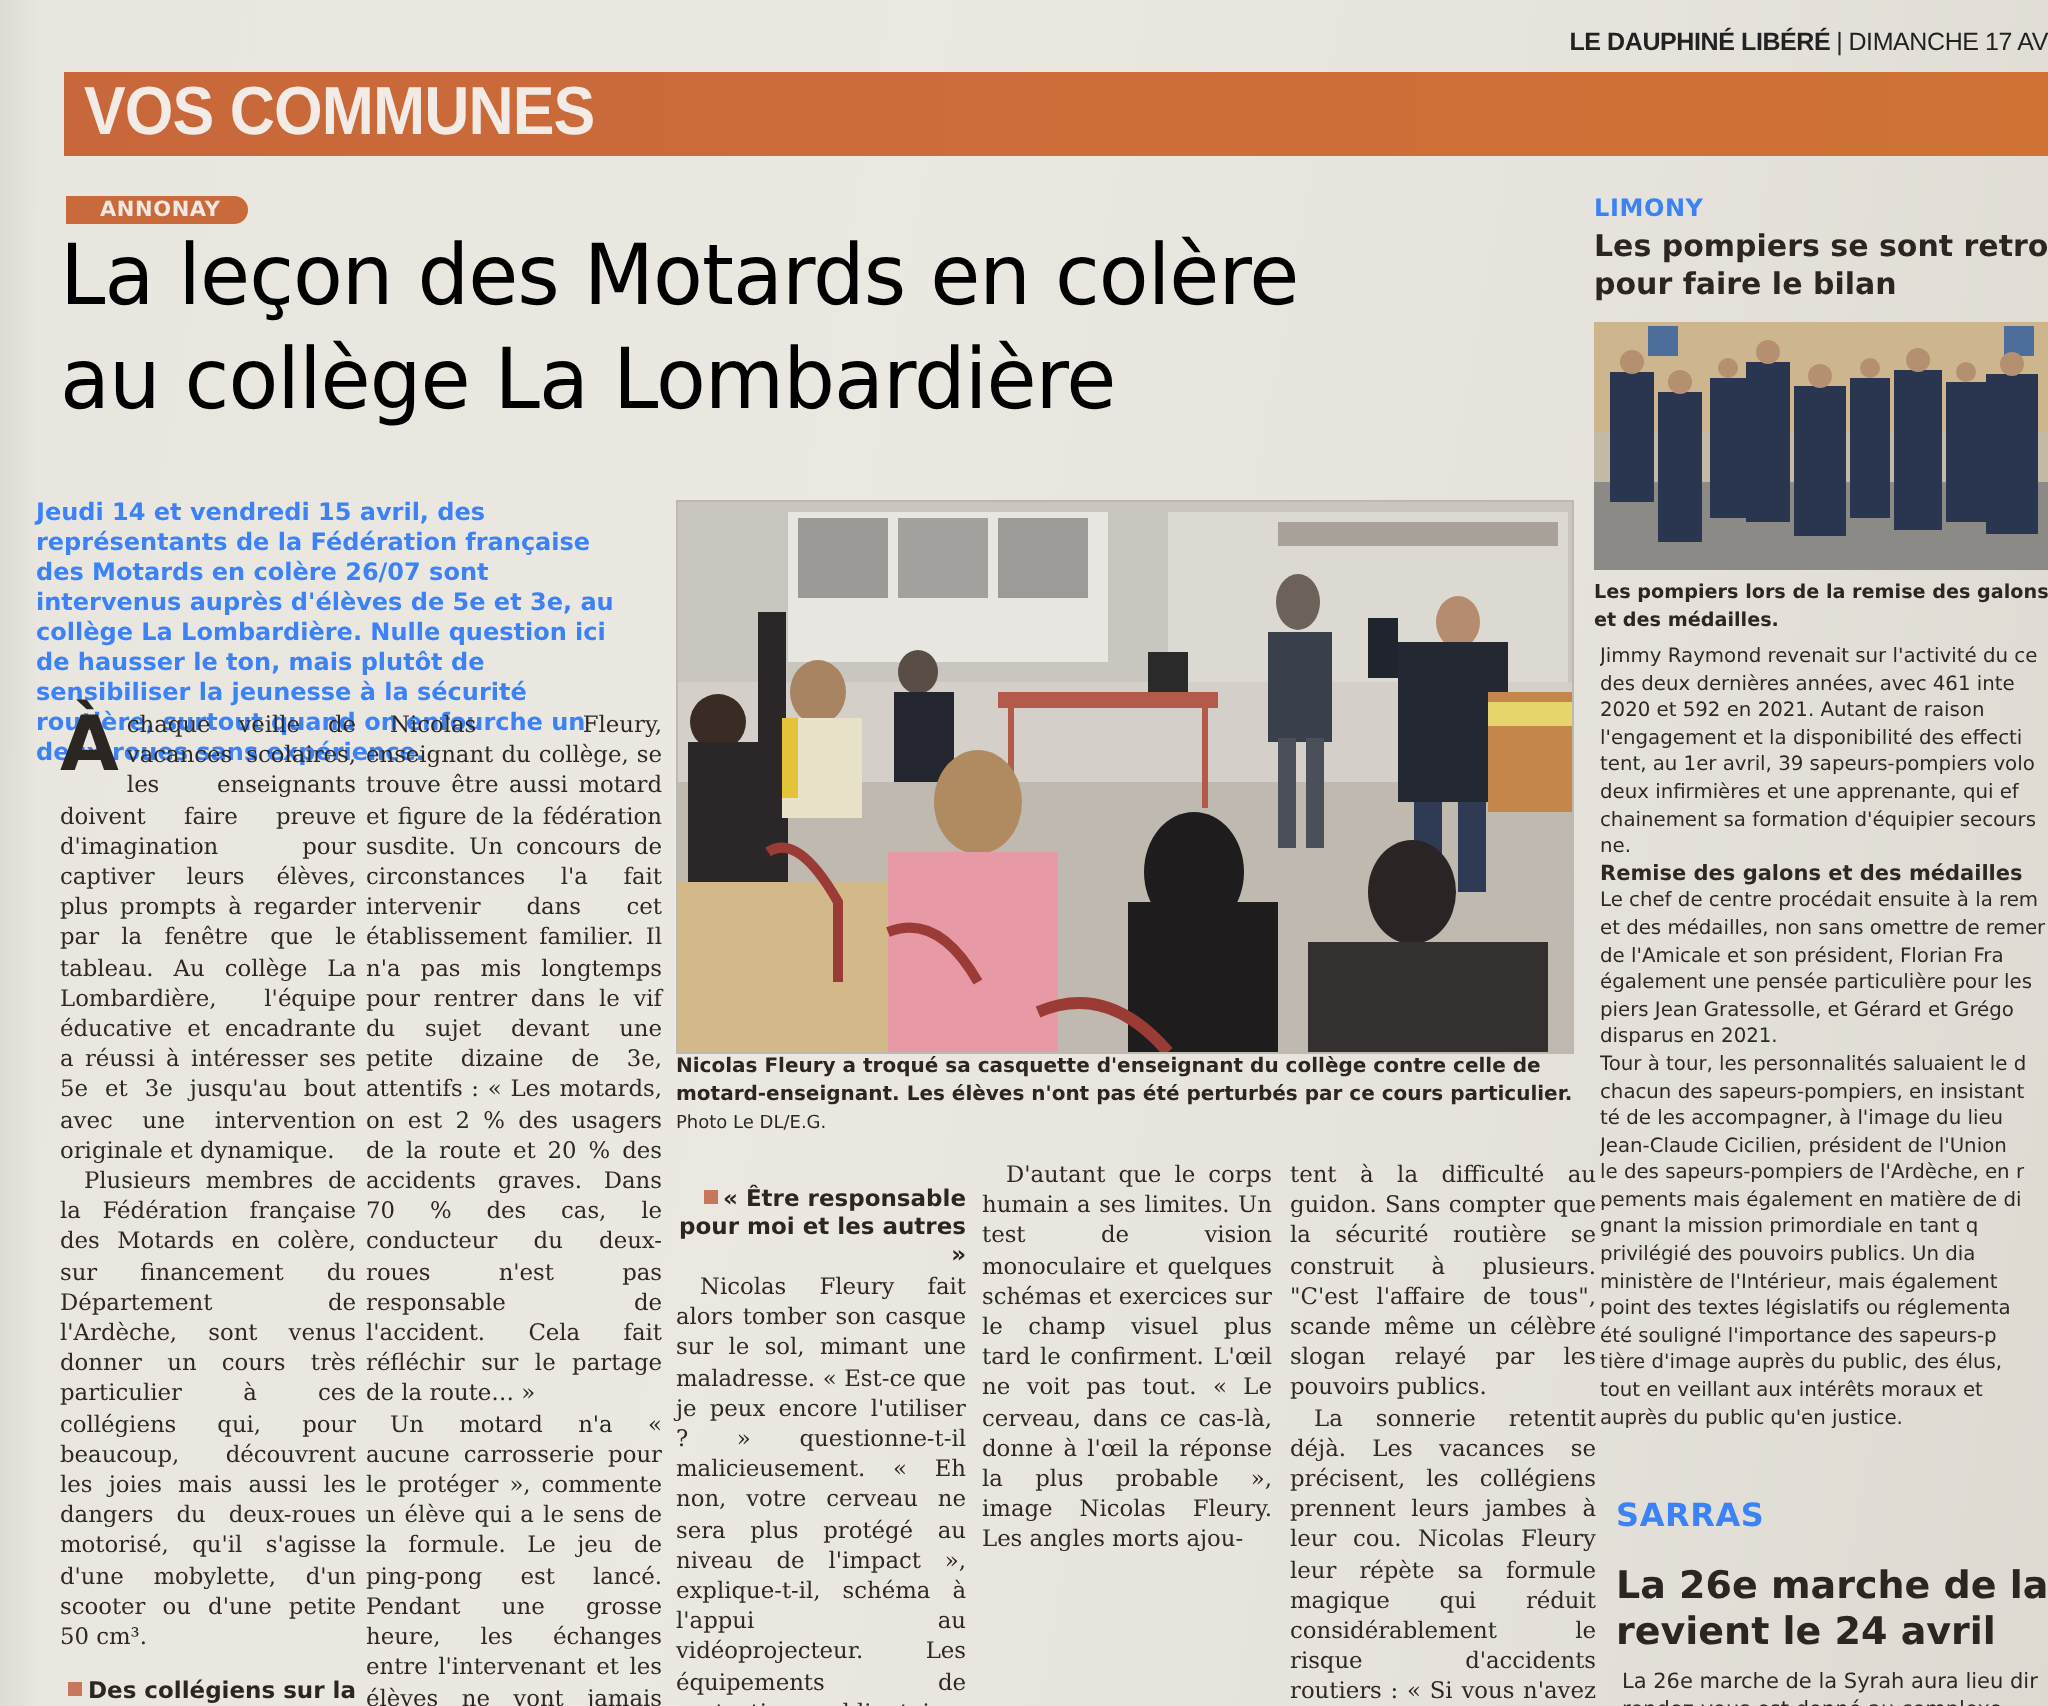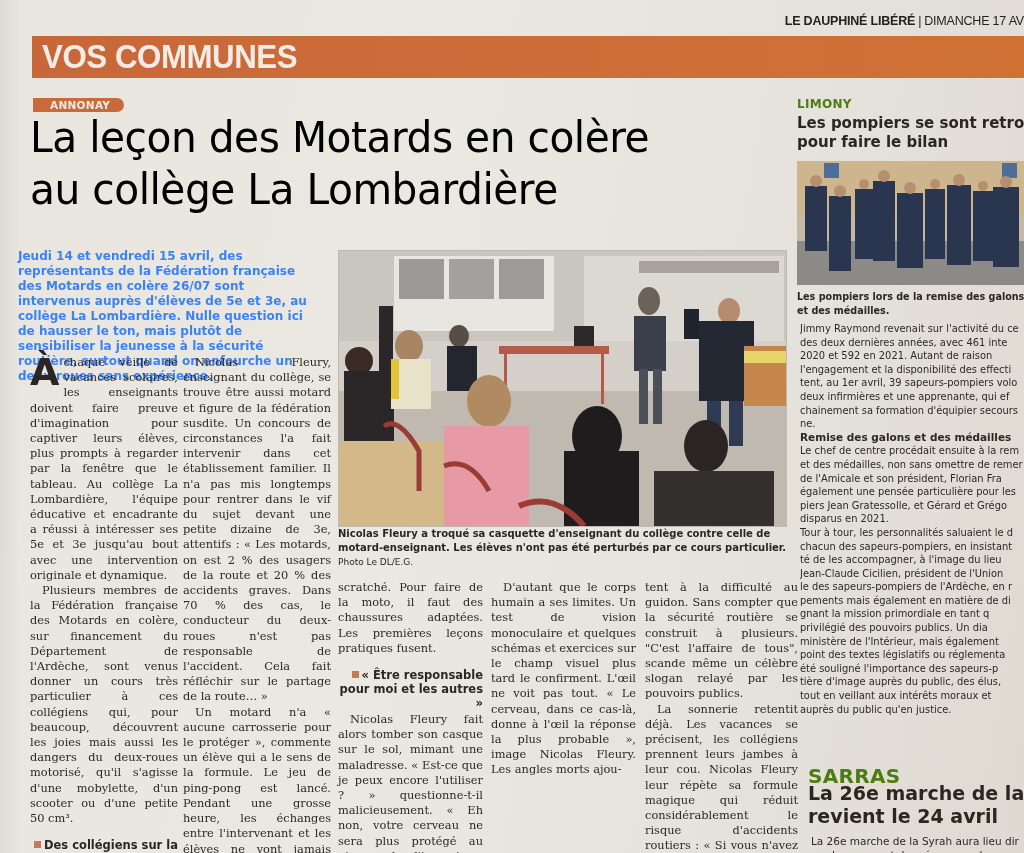--- a/index.html
+++ b/index.html
@@ -63,21 +63,21 @@
     background:#cfcbc4; border:1px solid #bdb8b0;
   }
   .caption {
     position:absolute; top:527px; left:338px; width:452px;
     font-family:"DejaVu Sans", sans-serif; font-weight:bold; font-size:10px; line-height:14px;
     color:#2b2622;
   }
   .caption .credit { font-weight:normal; font-size:9px; }
   .side-kicker {
     position:absolute; font-family:"DejaVu Sans", sans-serif; font-weight:bold;
-    font-size:12px; color:#4d7c0f; letter-spacing:0.3px;
+    font-size:12px; color:#3b82f6; letter-spacing:0.3px;
   }
   .side-title {
     position:absolute; font-family:"DejaVu Sans", sans-serif; font-weight:bold;
     color:#2b2622; white-space:nowrap;
   }
   .side-photo {
     position:absolute; top:161px; left:797px; width:240px; height:124px; overflow:hidden;
     background:#c7bfae;
   }
   .side-caption {
@@ -172,21 +172,20 @@
     <path d="M180 255 Q215 240 245 275" stroke="#9b3b36" stroke-width="6" fill="none"></path>
     <path d="M105 215 Q130 205 150 240" stroke="#9b3b36" stroke-width="5" fill="none"></path>
   </svg>
 </div>
 <div class="caption">
   <span>Nicolas Fleury a troqué sa casquette d'enseignant du collège contre celle de motard-enseignant. Les élèves n'ont pas été perturbés par ce cours particulier.</span>
   <span class="credit">Photo Le DL/E.G.</span>
 </div>
 
 <div class="col" style="top:580px; left:338px; width:145px;">
-  <p class="noindent">scratché. Pour faire de la moto, il faut des chaussures adaptées. Les premières leçons pratiques fusent.</p>
   <div class="subhead"><span class="sq"></span><span>« Être responsable pour moi et les autres »</span></div>
   <p>Nicolas Fleury fait alors tomber son casque sur le sol, mimant une maladresse. « Est-ce que je peux encore l'utiliser ? » questionne-t-il malicieusement. « Eh non, votre cerveau ne sera plus protégé au niveau de l'impact », explique-t-il, schéma à l'appui au vidéoprojecteur. Les équipements de protection obligatoires sont</p>
 </div>
 
 <div class="col" style="top:580px; left:491px; width:145px;">
   <p>D'autant que le corps humain a ses limites. Un test de vision monoculaire et quelques schémas et exercices sur le champ visuel plus tard le confirment. L'œil ne voit pas tout. « Le cerveau, dans ce cas-là, donne à l'œil la réponse la plus probable », image Nicolas Fleury. Les angles morts ajou-</p>
 </div>
 
 <div class="col" style="top:580px; left:645px; width:153px;">
   <p class="noindent">tent à la difficulté au guidon. Sans compter que la sécurité routière se construit à plusieurs. "C'est l'affaire de tous", scande même un célèbre slogan relayé par les pouvoirs publics.</p>
@@ -257,21 +256,21 @@
   <div>gnant la mission primordiale en tant q</div>
   <div>privilégié des pouvoirs publics. Un dia</div>
   <div>ministère de l'Intérieur, mais également</div>
   <div>point des textes législatifs ou réglementa</div>
   <div>été souligné l'importance des sapeurs-p</div>
   <div>tière d'image auprès du public, des élus,</div>
   <div>tout en veillant aux intérêts moraux et</div>
   <div>auprès du public qu'en justice.</div>
 </div>
 
-<div class="side-kicker" style="top:764px; left:808px; font-size:20px;">SARRAS</div>
+<div class="side-kicker" style="top:748px; left:808px; font-size:16px;">SARRAS</div>
 <div class="side-title" style="top:782px; left:808px; font-size:19px; line-height:23px;">
   <div>La 26e marche de la Syra</div>
   <div>revient le 24 avril</div>
 </div>
 <div class="side-text" style="top:808px; left:810px; top:810px; padding-top:0;">
   <div style="height:0;"></div>
 </div>
 <div class="side-text" style="top:834px; left:811px; font-size:10.5px; line-height:14px;">
   <div>La 26e marche de la Syrah aura lieu dir</div>
   <div>rendez-vous est donné au complexe</div>

